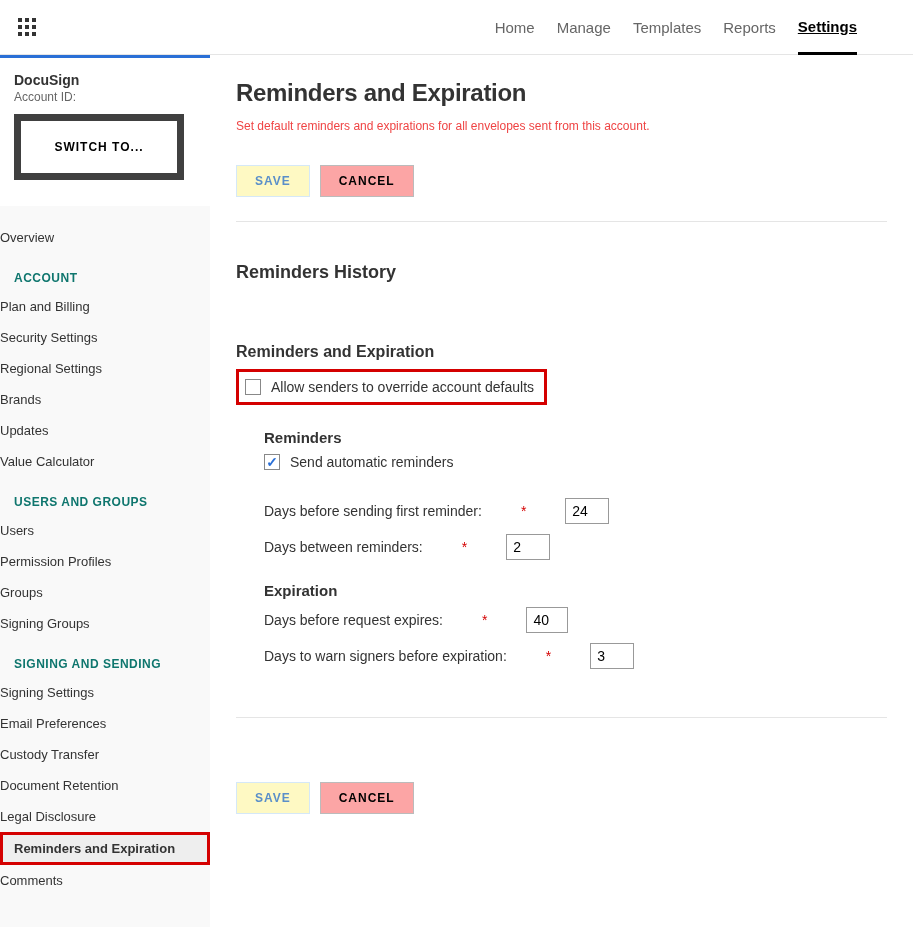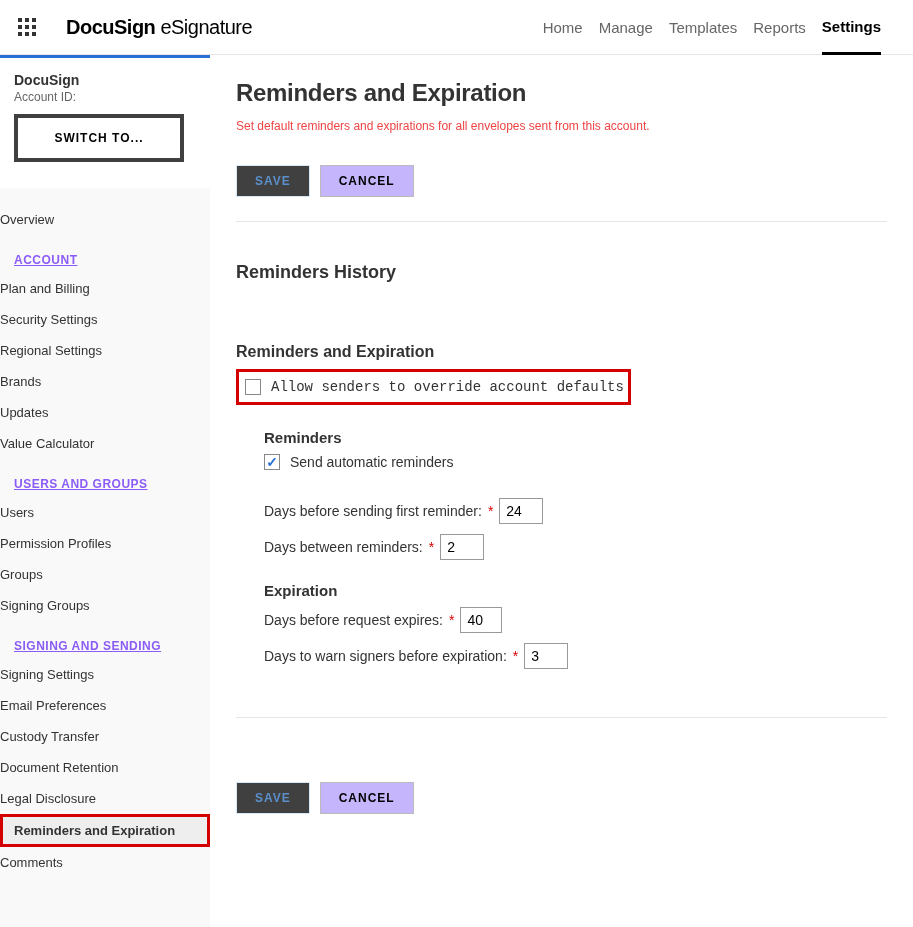--- a/index.html
+++ b/index.html
@@ -36,76 +36,76 @@
     font-size: 20px;
     font-weight: 700;
     color: #000;
     letter-spacing: -0.5px;
     margin-right: 40px;
   }
   .brand .thin { font-weight: 400; }
   .topnav {
     display: flex;
     margin-left: auto;
-    margin-right: 32px;
-    gap: 16px;
+    margin-right: 56px;
+    gap: 22px;
     align-items: center;
     height: 100%;
   }
   .topnav-item {
     color: #666;
     font-size: 15px;
     cursor: pointer;
     height: 100%;
     display: flex;
     align-items: center;
   }
   .topnav-item.active {
     color: #000;
     font-weight: 700;
     border-bottom: 3px solid #000;
     margin-bottom: -1px;
+    text-decoration: underline;
   }
   
   .layout { display: flex; }
   .sidebar {
     width: 210px;
     background: #f9f9f9;
     border-top: 3px solid #2a6fd6;
     min-height: 880px;
     padding-top: 0;
   }
   .sidebar-header {
     padding: 14px 14px 10px 14px;
     background: #fff;
   }
   .sidebar-title { font-weight: 700; font-size: 14px; }
   .sidebar-sub { font-size: 12px; color: #666; margin-top: 2px; }
   .switch-btn {
     display: block;
     width: 170px;
     margin: 10px 0 16px 0;
-    padding: 13px 0;
-    border: 4px solid #404040;
+    padding: 19px 0;
+    border: 7px solid #404040;
     background: #fff;
     text-align: center;
     font-size: 12px;
     font-weight: 700;
     letter-spacing: 1px;
     cursor: pointer;
   }
   .sidebar-body { padding-top: 16px; }
   .nav-section-title {
     font-size: 12px;
     font-weight: 700;
     letter-spacing: 0.5px;
-    color: #8b5cf6;
+    color: #0f766e;
     padding: 18px 14px 6px 14px;
     text-transform: uppercase;
-    text-decoration: underline;
   }
   .nav-item {
     display: block;
     padding: 8px 0;
     font-size: 13px;
     color: #333;
     cursor: pointer;
   }
   .nav-item.highlighted {
     font-weight: 700;
@@ -129,29 +129,29 @@
     font-size: 12px;
     color: #ef4444;
     margin-bottom: 32px;
   }
   .btn-row { margin-bottom: 24px; }
   .btn-row.bottom { margin-top: 64px; }
   .btn {
     display: inline-block;
     padding: 8px 18px;
     border: 1px solid #bbb;
-    background: #c4b5fd;
+    background: #fca5a5;
     font-size: 12px;
     font-weight: 700;
     letter-spacing: 1px;
     cursor: pointer;
     margin-right: 6px;
   }
   .btn.save {
-    background: #404040;
+    background: #fef9c3;
     border-color: #d5e8f7;
     color: #5a8fc9;
   }
   .divider {
     border: none;
     border-top: 1px solid #e5e5e5;
     margin: 18px 0 40px 0;
   }
   .section-title {
     font-size: 18px;
@@ -163,22 +163,21 @@
     font-size: 16px;
     font-weight: 700;
     color: #333;
     margin-top: 60px;
     margin-bottom: 8px;
   }
   .highlight-box {
     border: 3px solid #d40000;
     display: inline-flex;
     align-items: flex-end;
-    padding: 7px 4px 7px 6px;
-    font-family: Liberation Mono, monospace;
+    padding: 7px 10px 7px 6px;
   }
   .checkbox {
     width: 16px;
     height: 16px;
     border: 1.5px solid #888;
     background: #fff;
     display: inline-flex;
     align-items: center;
     justify-content: center;
     margin-right: 10px;
@@ -197,20 +196,21 @@
     font-size: 15px;
     font-weight: 700;
     margin-bottom: 8px;
     color: #333;
   }
   .field-row {
     display: flex;
     align-items: center;
     margin-bottom: 10px;
     font-size: 14px;
+    gap: 33px;
   }
   .field-row label { margin-right: 6px; }
   .req { color: #d40000; margin-right: 6px; }
   .num-input {
     width: 44px;
     padding: 4px 6px;
     border: 1px solid #999;
     font-size: 14px;
     text-align: left;
   }
@@ -228,23 +228,20 @@
   <div class="apps-grid">
     <span></span>
       <span></span>
       <span></span>
     <span></span>
       <span></span>
       <span></span>
     <span></span>
       <span></span>
       <span></span>
-  </div>
-  <div class="brand">
-    <span>DocuSign</span><span class="thin"> eSignature</span>
   </div>
   <div class="topnav">
     <div class="topnav-item">Home</div>
     <div class="topnav-item">Manage</div>
     <div class="topnav-item">Templates</div>
     <div class="topnav-item">Reports</div>
     <div class="topnav-item active">Settings</div>
   </div>
 </div>
 

